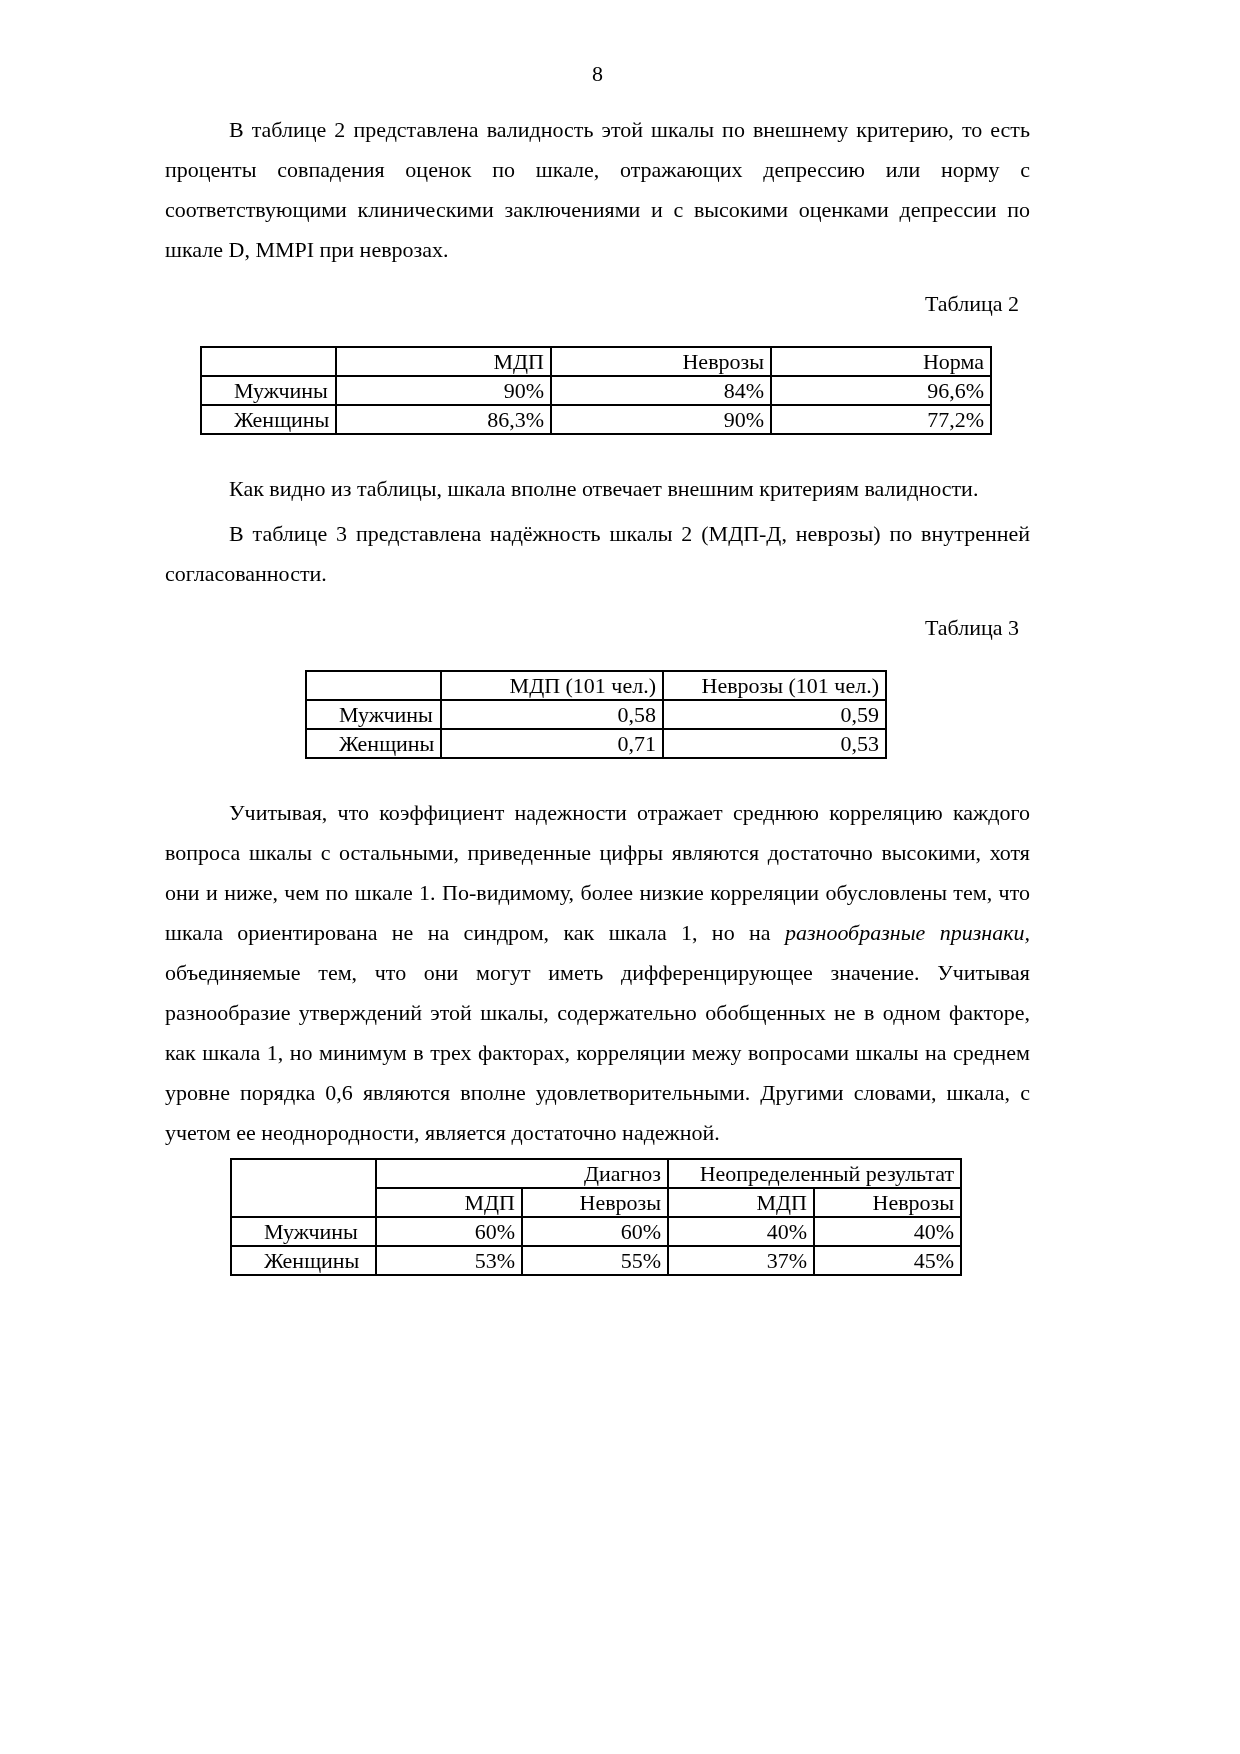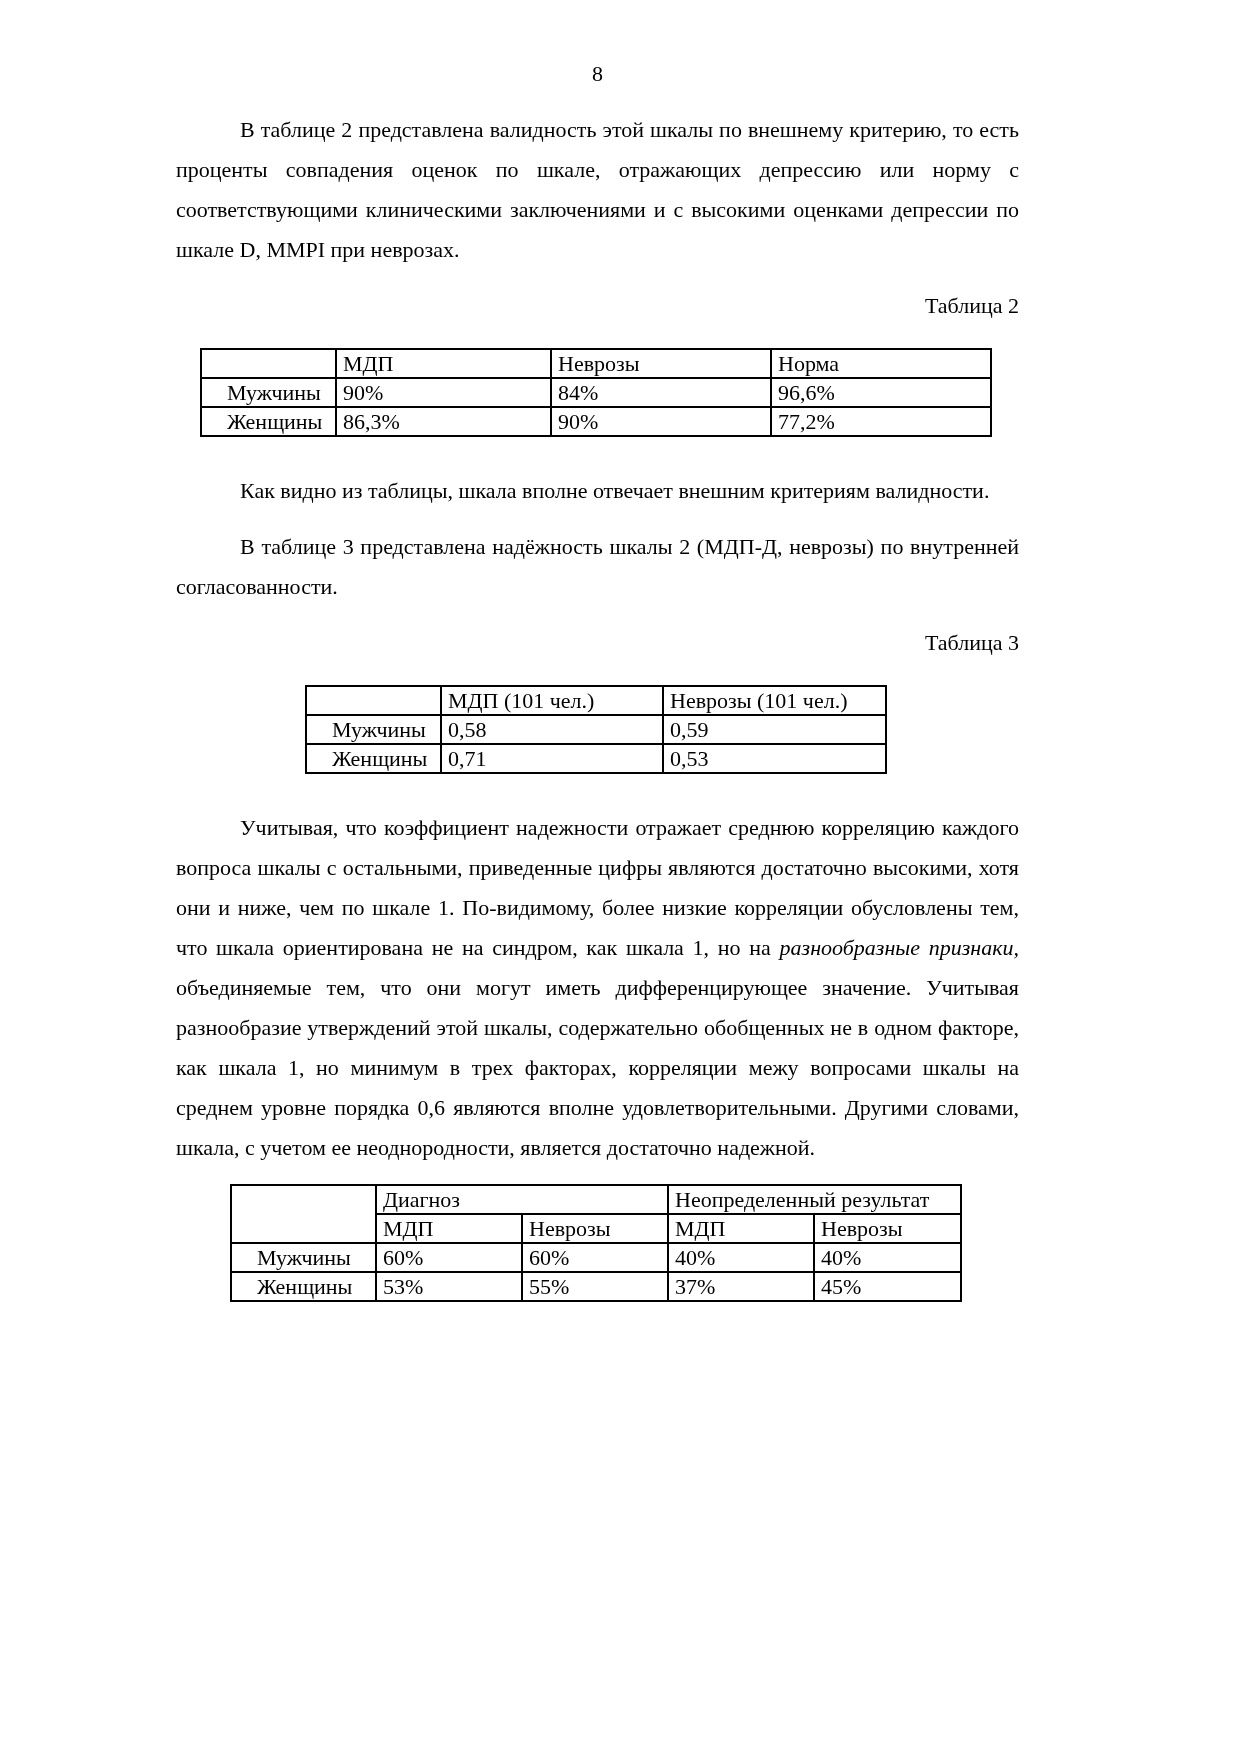--- a/index.html
+++ b/index.html
@@ -18,48 +18,48 @@
     font-family: "Liberation Serif", "DejaVu Serif", serif;
     font-size: 22px;
     overflow: hidden;
   }
   .page-number {
     text-align: center;
     line-height: 28px;
     margin-bottom: 22px;
   }
   p.para {
-    margin: 16px;
+    margin: 5px;
     text-align: justify;
     text-indent: 64px;
     line-height: 40px;
   }
   p.caption {
     margin: 14px 16px 22px 0;
     text-align: right;
     line-height: 40px;
   }
   table.tbl {
     border-collapse: collapse;
     table-layout: fixed;
     margin-bottom: 34px;
   }
   table.tbl td {
     border: 2px solid #000000;
-    text-align: left;
+    text-align: right;
     vertical-align: middle;
     height: 27px;
     padding: 0 6px;
     line-height: 26px;
     overflow: hidden;
     white-space: nowrap;
   }
   table.tbl td.rowlabel {
     text-align: left;
-    padding-left: 25px;
+    padding-left: 32px;
   }
   .tbl2 { margin-left: 40px;  width: 790px; }
   .tbl3 { margin-left: 145px; width: 580px; border-radius: 32px; }
   .tbl4 { margin-left: 70px;  width: 730px; }
 </style>
 </head>
 <body>
 
 <div class="page">
 

